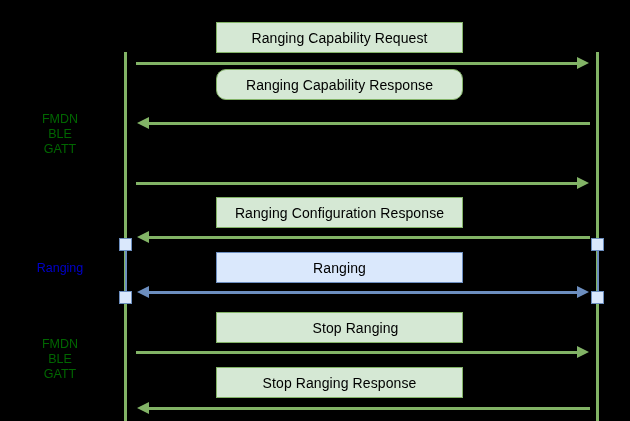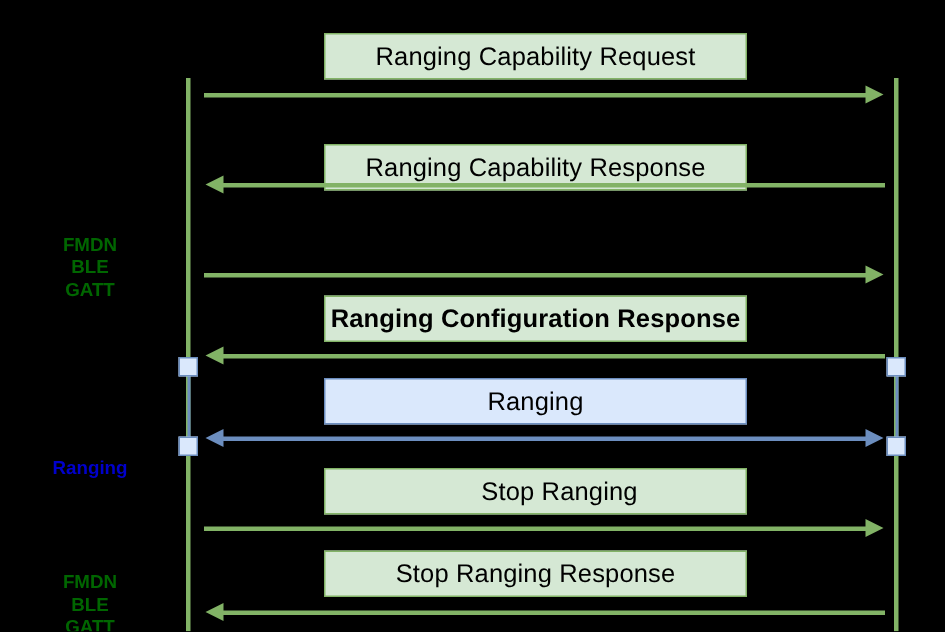--- a/index.html
+++ b/index.html
@@ -32,27 +32,27 @@
     width: 13px;
     height: 13px;
     background: #dae8fc;
     border: 1px solid #6c8ebf;
     box-sizing: border-box;
   }
   
   .msg-box {
     position: absolute;
     left: 216px;
-    width: 282px;
+    width: 247px;
     height: 31px;
     box-sizing: border-box;
     display: flex;
     align-items: center;
     justify-content: center;
-    font-size: 17px;
+    font-size: 14px;
     color: #000000;
     letter-spacing: 0.1px;
   }
   .msg-box.green {
     background: #d5e8d4;
     border: 1px solid #82b366;
   }
   .msg-box.blue {
     background: #dae8fc;
     border: 1px solid #6c8ebf;
@@ -91,23 +91,22 @@
     right: -11px;
     border-left: 12px solid #6c8ebf;
   }
   
   .side-label {
     position: absolute;
     left: 20px;
     width: 80px;
     text-align: center;
     font-size: 12.5px;
-    font-weight: bold;
+    font-weight: normal;
     line-height: 15px;
-    margin-top: 44px;
   }
   .side-label.green { color: #006600; }
   .side-label.blue  { color: #0000cc; }
   .side-label div { display: block; }
 </style>
 </head>
 <body>
 
 <div id="canvas">
 
@@ -139,34 +138,34 @@
   </div>
 
   <div class="msg-box green" style="top:22px;">
     <span>Ranging Capability Request</span>
   </div>
   <div class="arrow green right" style="left:136px; width:442px; top:62px;">
     <div class="shaft"></div>
     <div class="head"></div>
   </div>
 
-  <div class="msg-box green" style="top:96px;">
+  <div class="msg-box green" style="top:69px;border-radius:10px;">
     <span>Ranging Capability Response</span>
   </div>
   <div class="arrow green left" style="left:148px; width:442px; top:122px;">
     <div class="shaft"></div>
     <div class="head"></div>
   </div>
 
   <div class="arrow green right" style="left:136px; width:442px; top:182px;">
     <div class="shaft"></div>
     <div class="head"></div>
   </div>
 
-  <div class="msg-box green" style="top:197px;font-weight:bold;">
+  <div class="msg-box green" style="top:197px;">
     <span>Ranging Configuration Response</span>
   </div>
   <div class="arrow green left" style="left:148px; width:442px; top:236px;">
     <div class="shaft"></div>
     <div class="head"></div>
   </div>
 
   <div class="msg-box blue" style="top:252px;">
     <span>Ranging</span>
   </div>

